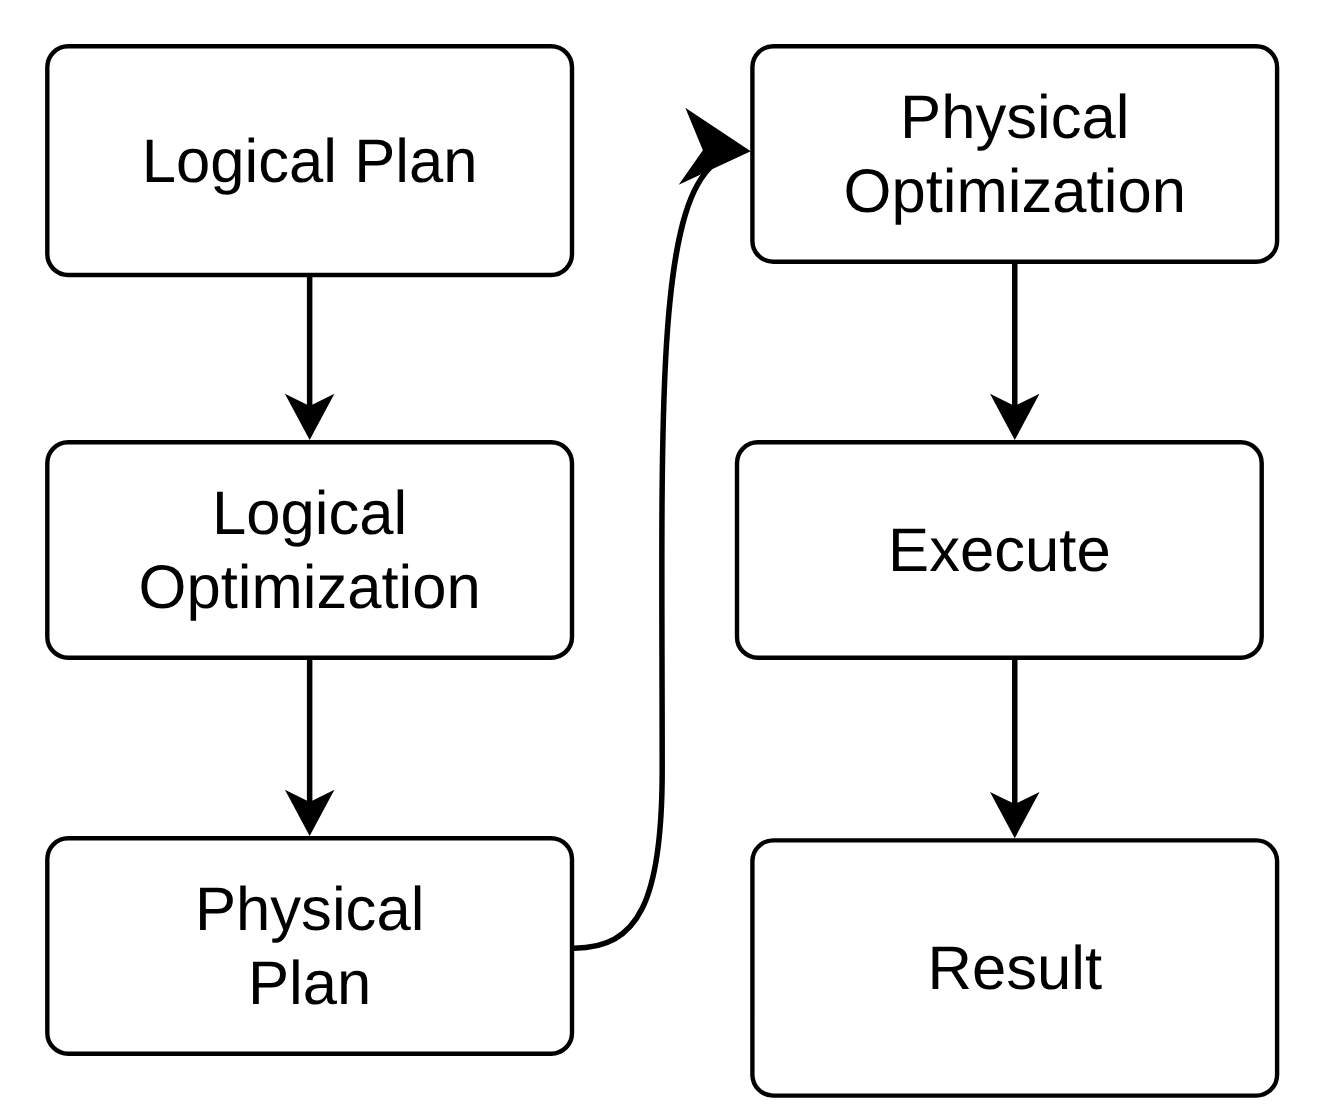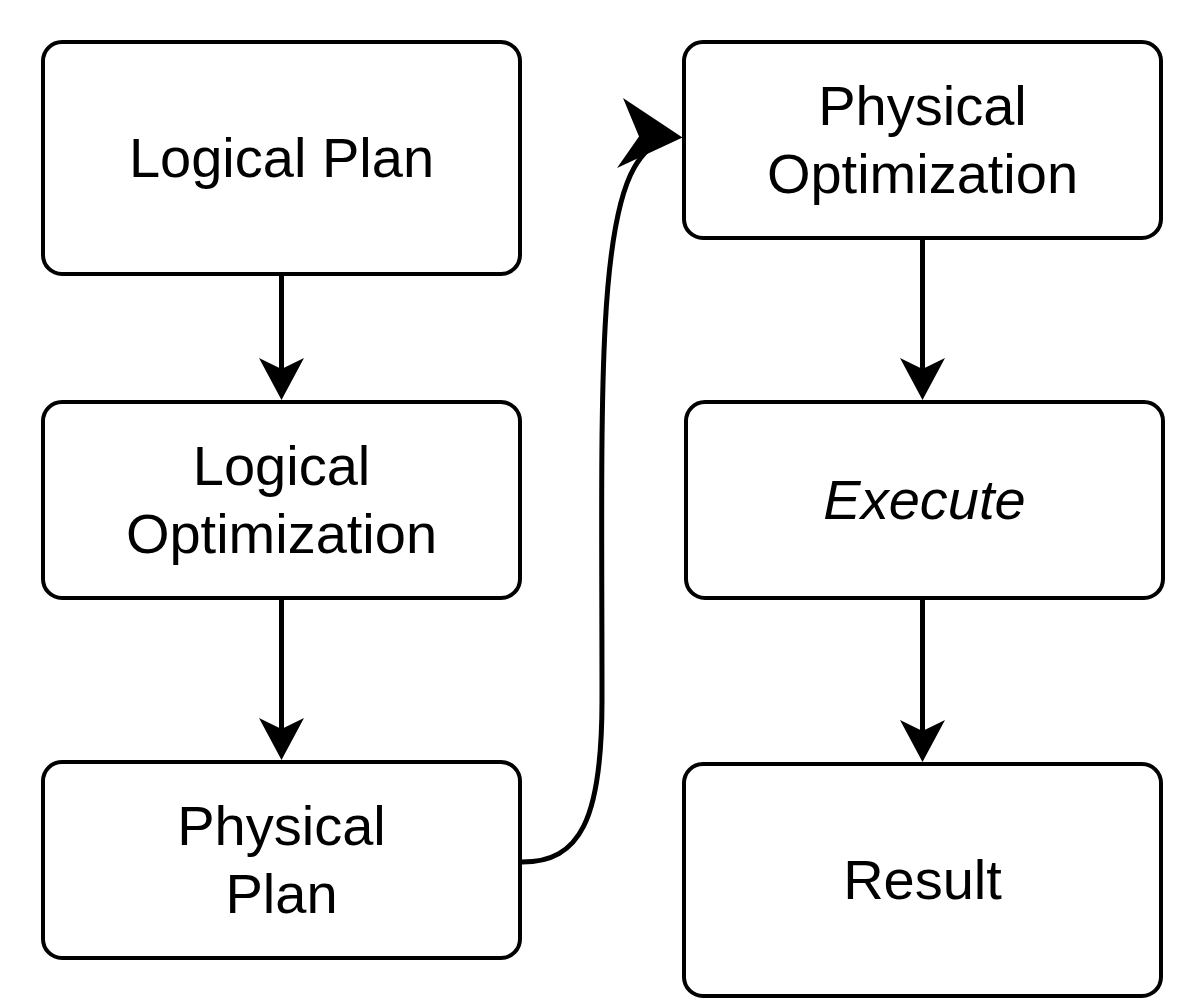--- a/index.html
+++ b/index.html
@@ -72,40 +72,40 @@
       <line x1="922.5" y1="240" x2="922.5" y2="385" stroke="#000000" stroke-width="5"></line>
       <polygon points="922.5,400 900,358 922.5,369 945,358" fill="#000000"></polygon>
     </g>
 
     <g>
       <line x1="922.5" y1="600" x2="922.5" y2="747" stroke="#000000" stroke-width="5"></line>
       <polygon points="922.5,762 900,720 922.5,731 945,720" fill="#000000"></polygon>
     </g>
   </svg>
 
-  <div class="node-box" style="left:41px; top:40px; width:481px; height:236px;">
+  <div class="node-box" style="left:41px; top:40px; width:481px; height:212px;">
     <span class="node-label">Logical Plan</span>
   </div>
 
   <div class="node-box" style="left:41px; top:400px; width:481px; height:200px;">
     <span class="node-label">Logical
 Optimization</span>
   </div>
 
   <div class="node-box" style="left:41px; top:760px; width:481px; height:200px;">
     <span class="node-label">Physical
 Plan</span>
   </div>
 
   <div class="node-box" style="left:682px; top:40px; width:481px; height:200px;">
     <span class="node-label">Physical
 Optimization</span>
   </div>
 
-  <div class="node-box" style="left:684px; top:400px; width:481px; height:200px;font-style:italic;">
+  <div class="node-box" style="left:668px; top:400px; width:481px; height:200px;">
     <span class="node-label">Execute</span>
   </div>
 
   <div class="node-box" style="left:682px; top:762px; width:481px; height:236px;">
     <span class="node-label">Result</span>
   </div>
 
 </div>
 
 </body></html>

